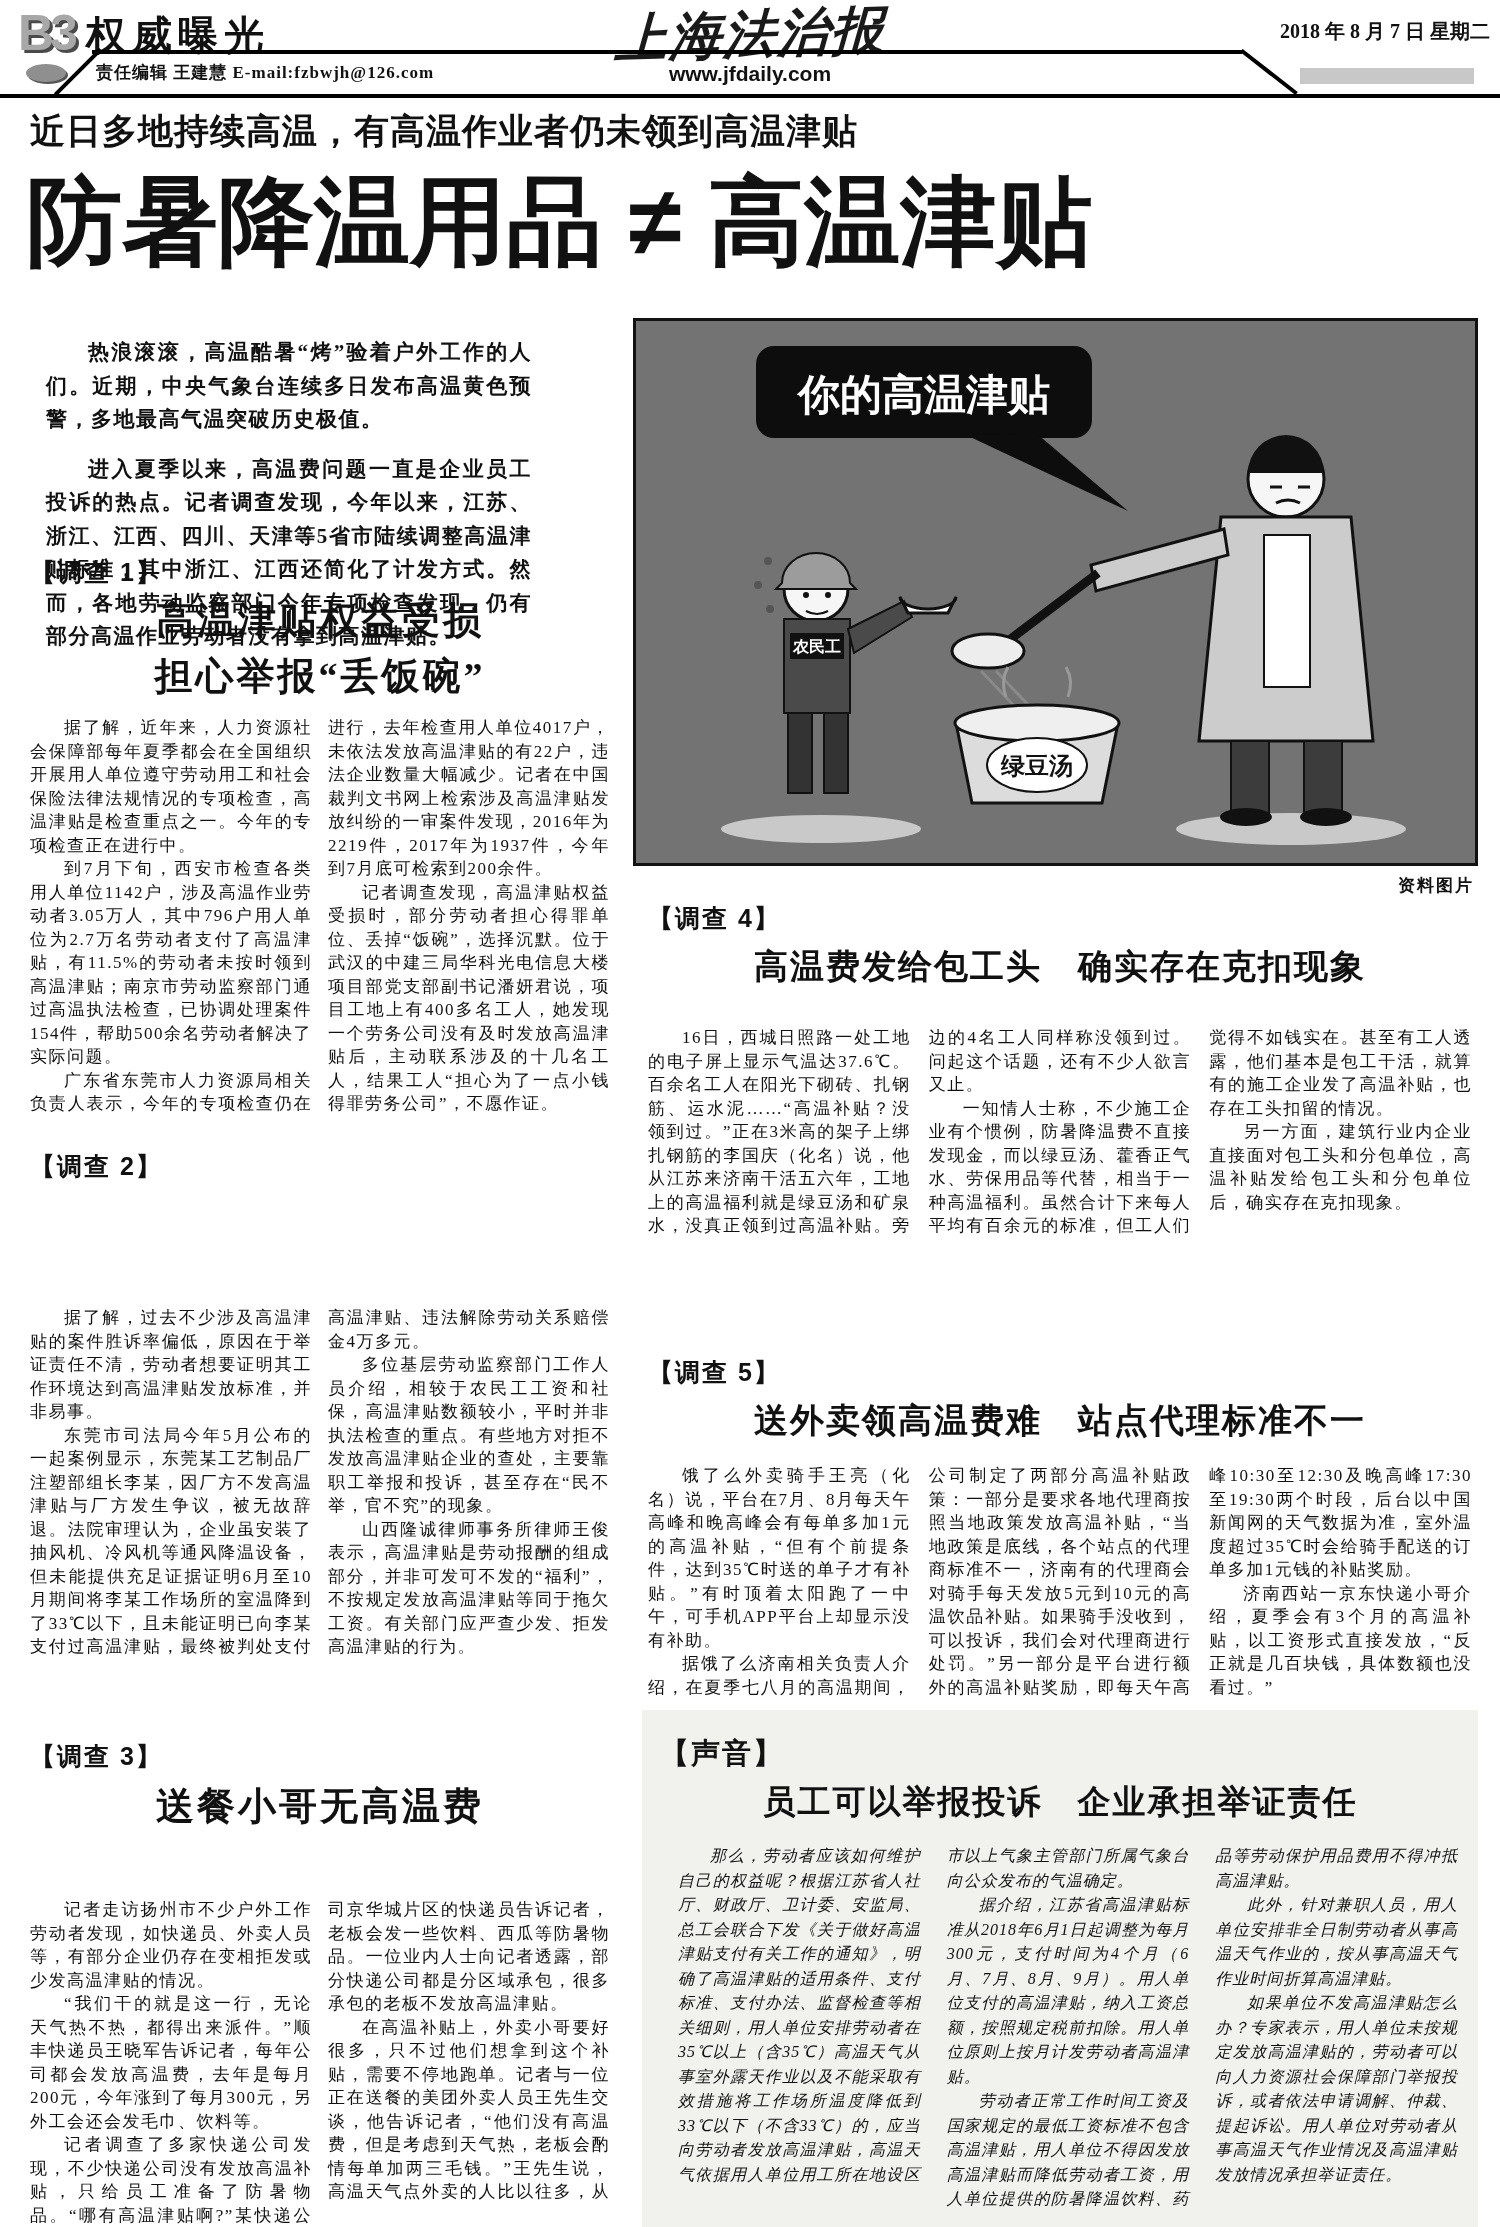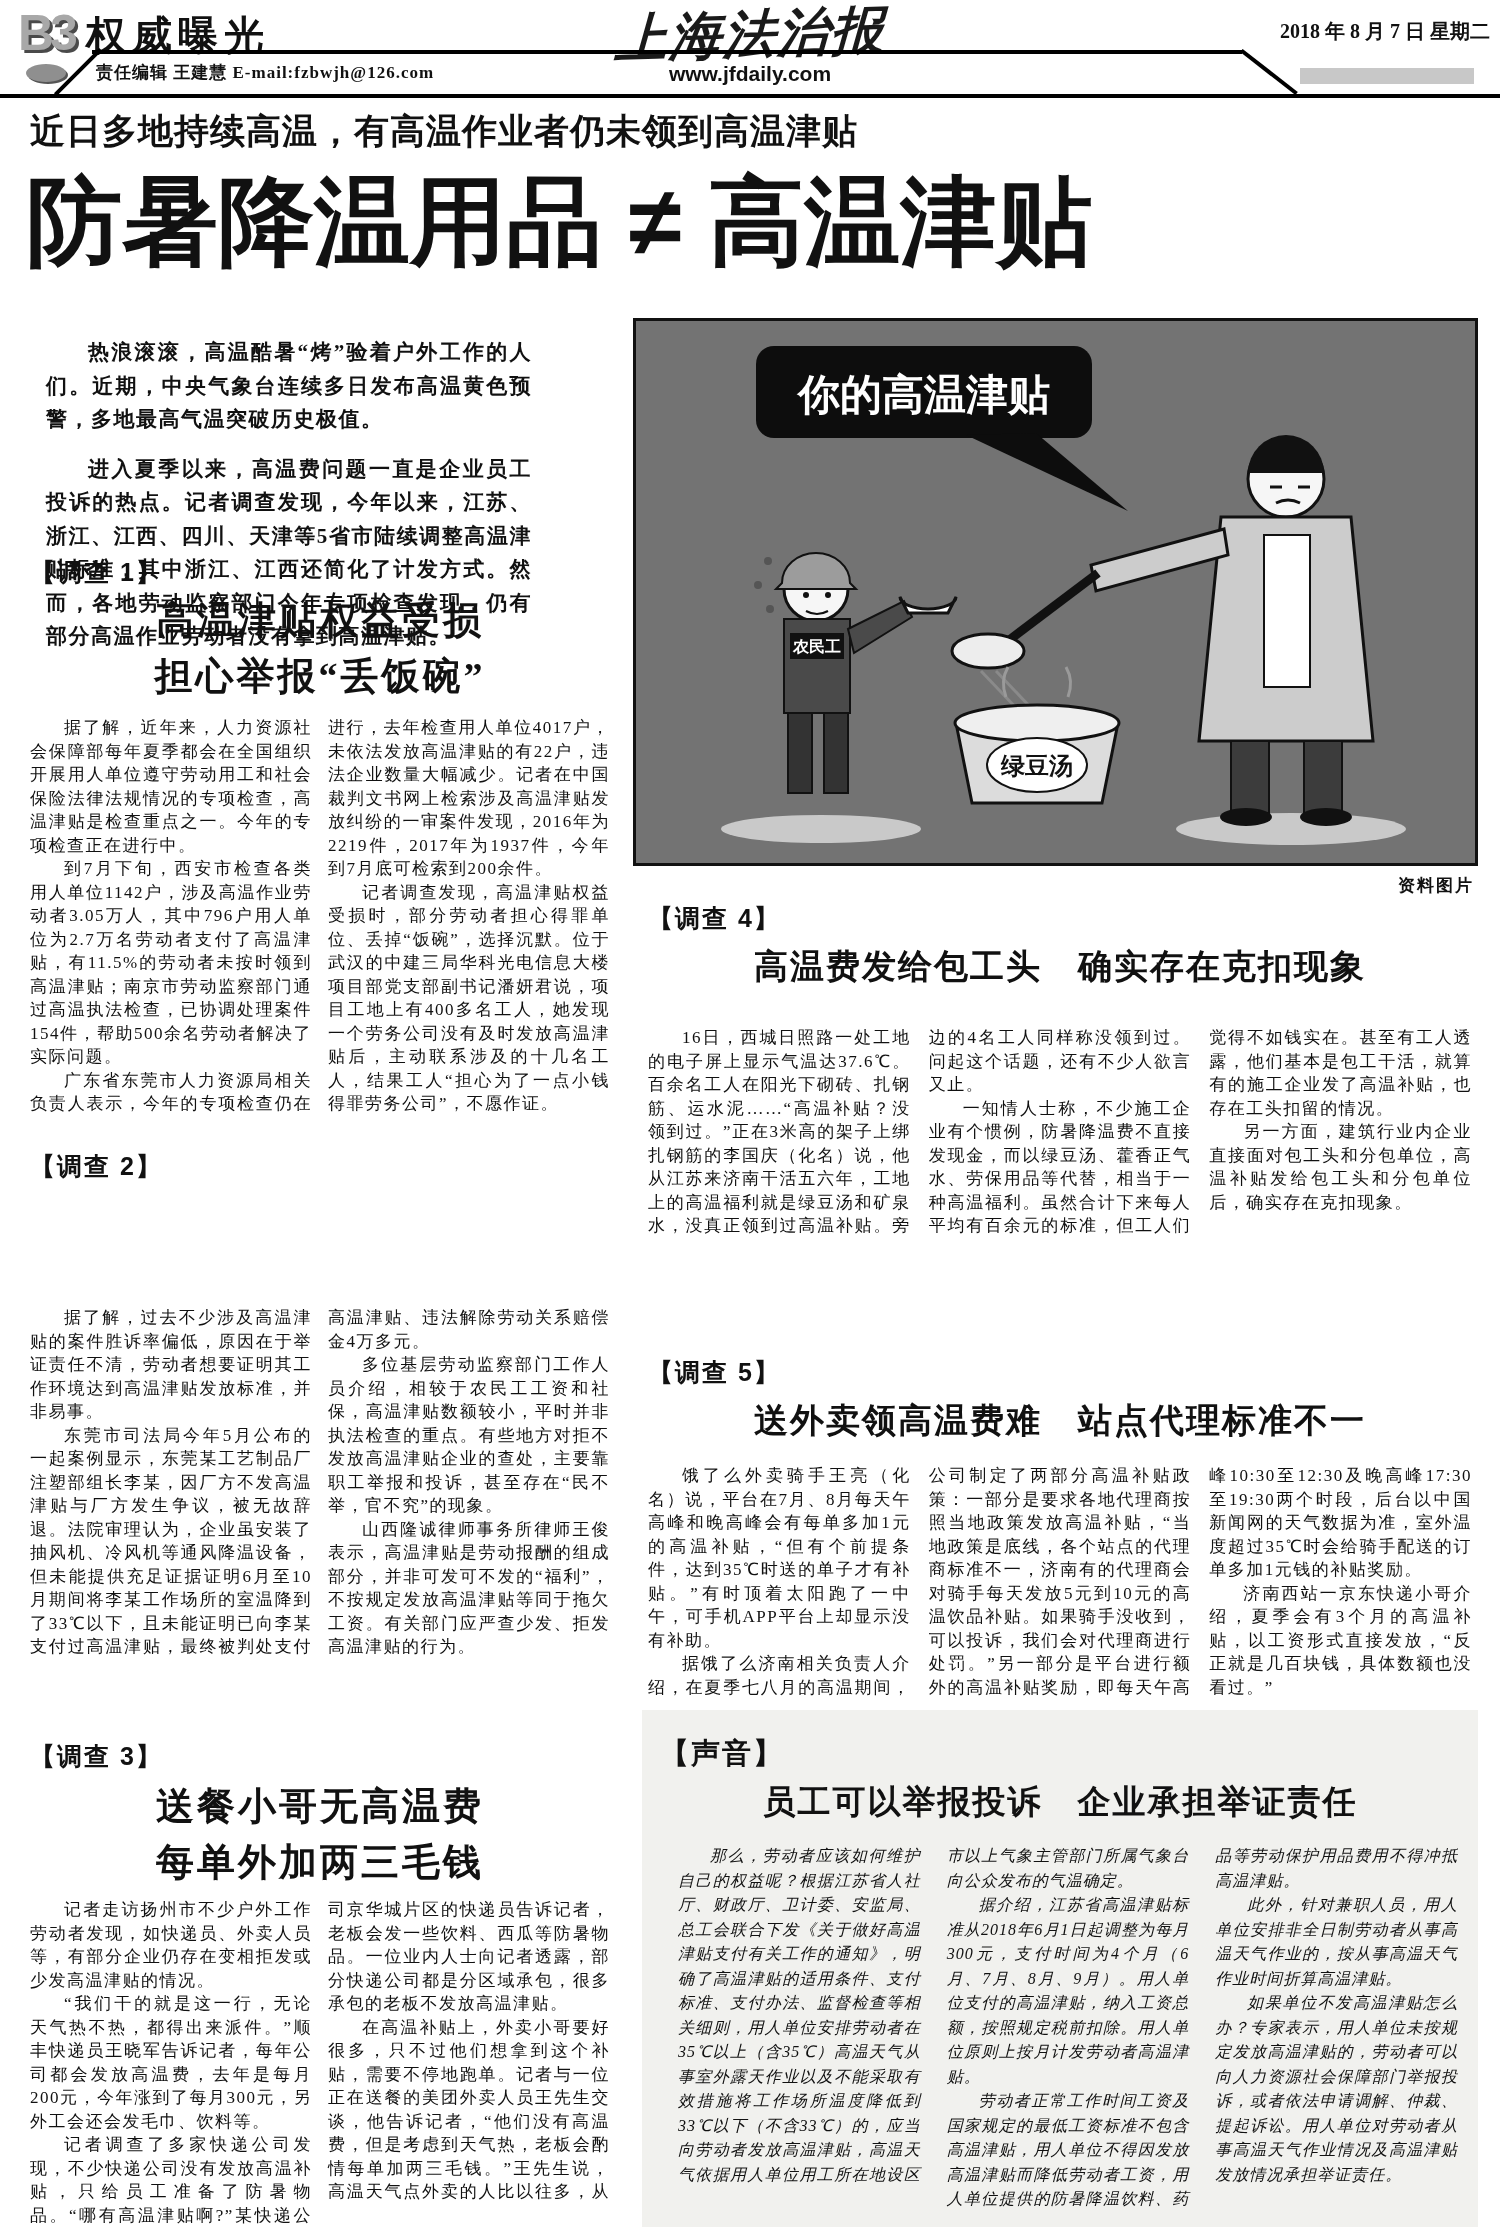--- a/index.html
+++ b/index.html
@@ -157,21 +157,20 @@
   <div class="abs body2" style="left:30px;top:1306px;height:424px;">
     <p>据了解，过去不少涉及高温津贴的案件胜诉率偏低，原因在于举证责任不清，劳动者想要证明其工作环境达到高温津贴发放标准，并非易事。</p>
     <p>东莞市司法局今年5月公布的一起案例显示，东莞某工艺制品厂注塑部组长李某，因厂方不发高温津贴与厂方发生争议，被无故辞退。法院审理认为，企业虽安装了抽风机、冷风机等通风降温设备，但未能提供充足证据证明6月至10月期间将李某工作场所的室温降到了33℃以下，且未能证明已向李某支付过高温津贴，最终被判处支付高温津贴、违法解除劳动关系赔偿金4万多元。</p>
     <p>多位基层劳动监察部门工作人员介绍，相较于农民工工资和社保，高温津贴数额较小，平时并非执法检查的重点。有些地方对拒不发放高温津贴企业的查处，主要靠职工举报和投诉，甚至存在“民不举，官不究”的现象。</p>
     <p>山西隆诚律师事务所律师王俊表示，高温津贴是劳动报酬的组成部分，并非可发可不发的“福利”，不按规定发放高温津贴等同于拖欠工资。有关部门应严查少发、拒发高温津贴的行为。</p>
   </div>
 
   <div class="abs seclabel" style="left:30px;top:1740px;">【调查 3】</div>
   <div class="abs ltitle" style="left:30px;top:1778px;">
     <div>送餐小哥无高温费</div>
-    <div>每单外加两三毛钱</div>
   </div>
   <div class="abs body2" style="left:30px;top:1898px;height:329px;">
     <p>记者走访扬州市不少户外工作劳动者发现，如快递员、外卖人员等，有部分企业仍存在变相拒发或少发高温津贴的情况。</p>
     <p>“我们干的就是这一行，无论天气热不热，都得出来派件。”顺丰快递员王晓军告诉记者，每年公司都会发放高温费，去年是每月200元，今年涨到了每月300元，另外工会还会发毛巾、饮料等。</p>
     <p>记者调查了多家快递公司发现，不少快递公司没有发放高温补贴，只给员工准备了防暑物品。“哪有高温津贴啊?”某快递公司京华城片区的快递员告诉记者，老板会发一些饮料、西瓜等防暑物品。一位业内人士向记者透露，部分快递公司都是分区域承包，很多承包的老板不发放高温津贴。</p>
     <p>在高温补贴上，外卖小哥要好很多，只不过他们想拿到这个补贴，需要不停地跑单。记者与一位正在送餐的美团外卖人员王先生交谈，他告诉记者，“他们没有高温费，但是考虑到天气热，老板会酌情每单加两三毛钱。”王先生说，高温天气点外卖的人比以往多，从上午9点跑到晚上9点，一天能送三四十单。</p>
   </div>
 
   <div class="abs seclabel" style="left:648px;top:902px;">【调查 4】</div>
   <div class="abs rtitle" style="left:648px;top:944px;">高温费发给包工头　确实存在克扣现象</div>

